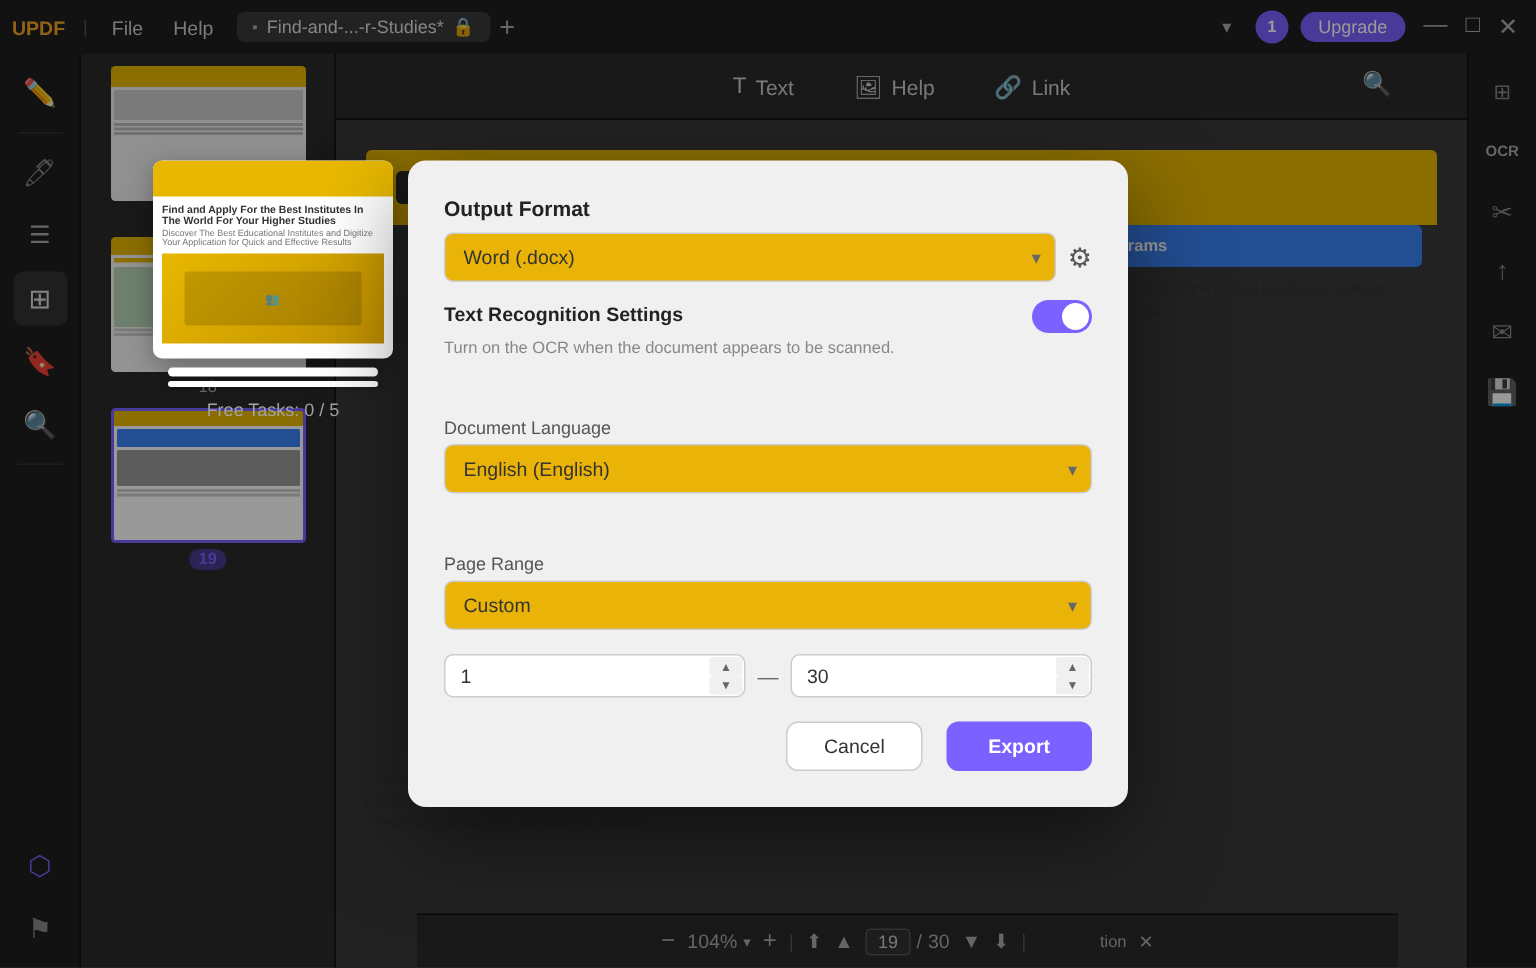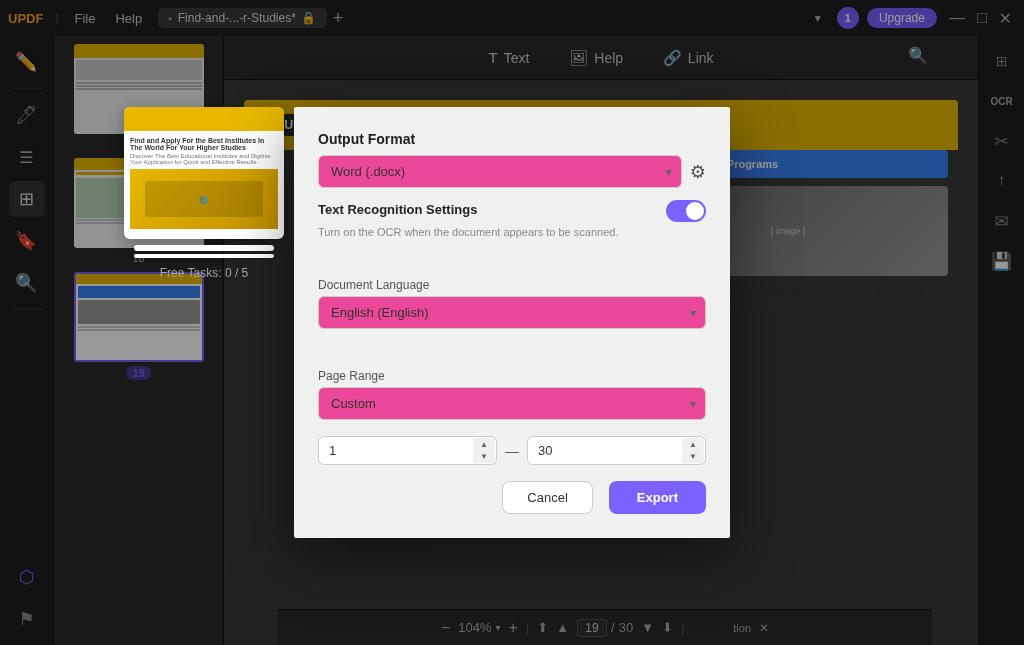--- a/index.html
+++ b/index.html
@@ -269,22 +269,22 @@
       position: absolute;
       top: 0; left: 0; right: 0; bottom: 0;
       background: rgba(0,0,0,0.4);
       display: flex;
       align-items: center;
       justify-content: center;
       z-index: 100;
     }
     .modal {
       background: #f0f0f0;
-      border-radius: 2px;
-      width: 436px;
+      border-radius: 12px;
+      width: 480px;
       padding: 24px;
       box-shadow: 0 20px 60px rgba(0,0,0,0.5);
       position: relative;
     }
     .modal-left-preview {
       position: absolute;
       left: -170px;
       top: 0;
       width: 160px;
     }
@@ -324,21 +324,21 @@
     }
     .select-wrapper {
       position: relative;
       margin-bottom: 16px;
     }
     .select-field {
       width: 100%;
       padding: 8px 12px;
       border: 1px solid #ccc;
       border-radius: 6px;
-      background: #ec4899;
+      background: #eab308;
       color: #333;
       font-size: 13px;
       appearance: none;
       cursor: pointer;
       outline: none;
     }
     .select-arrow {
       position: absolute;
       right: 10px;
       top: 50%;
@@ -582,23 +582,20 @@
 
       <div style="background:#e8b800;height:50px;display:flex;align-items:center;padding:0 20px;margin:20px 20px 0 20px;border-radius:4px 4px 0 0;">
         <div style="background:#2a2a2a;color:#e8b800;font-weight:bold;font-size:12px;padding:4px 8px;border-radius:4px;display:flex;align-items:center;gap:4px;">
           <span style="color:#e8b800;">▪▪</span>
           <span style="color:white;">UPDF</span>
         </div>
       </div>
 
       <div style="position:absolute;top:60px;right:20px;width:340px;padding:10px;">
         <div style="background:#3b82f6;color:white;padding:8px 12px;border-radius:4px;margin-bottom:8px;font-size:11px;font-weight:600;">Caltech Scholar-Programs</div>
-        <div style="width:100%;height:90px;background:#888;border-radius:4px;margin-bottom:8px;overflow:hidden;">
-          <div style="width:100%;height:100%;background:linear-gradient(135deg,#666,#999);display:flex;align-items:center;justify-content:center;color:#ccc;font-size:9px;">[ image ]</div>
-        </div>
         <div style="font-size:9px;color:#333;line-height:1.5;">age plans. The following are just some of the general benefits an applicant might get from a Caltech scholarship:</div>
       </div>
 
       <div style="position:absolute;bottom:50px;left:20px;width:340px;">
         <div style="font-size:10px;color:#333;margin-bottom:4px;">• Financial Aid for International Students</div>
         <div style="font-size:10px;color:#333;margin-bottom:4px;">• Caltech Need-Based Program</div>
         <div style="font-size:10px;color:#333;margin-bottom:4px;">• Federal Scholarships provided to Caltech</div>
       </div>
     </div>
 

